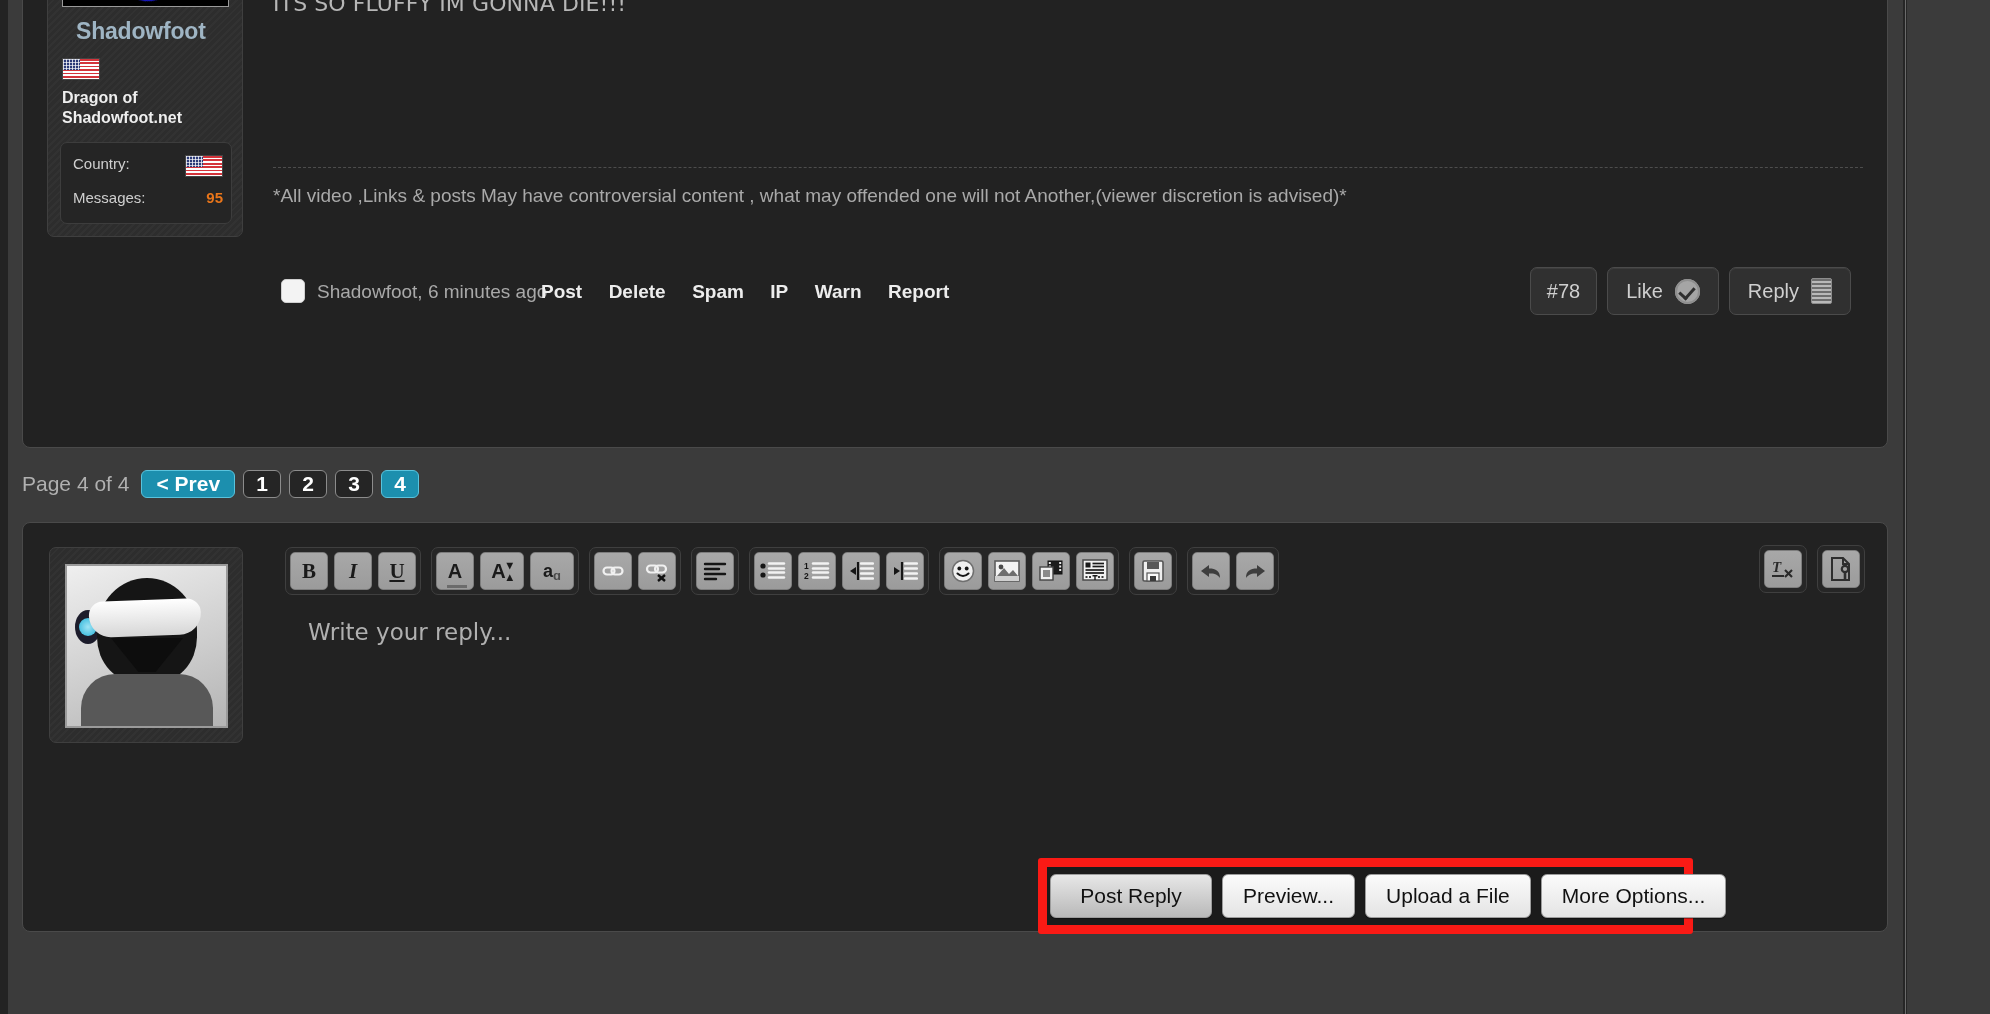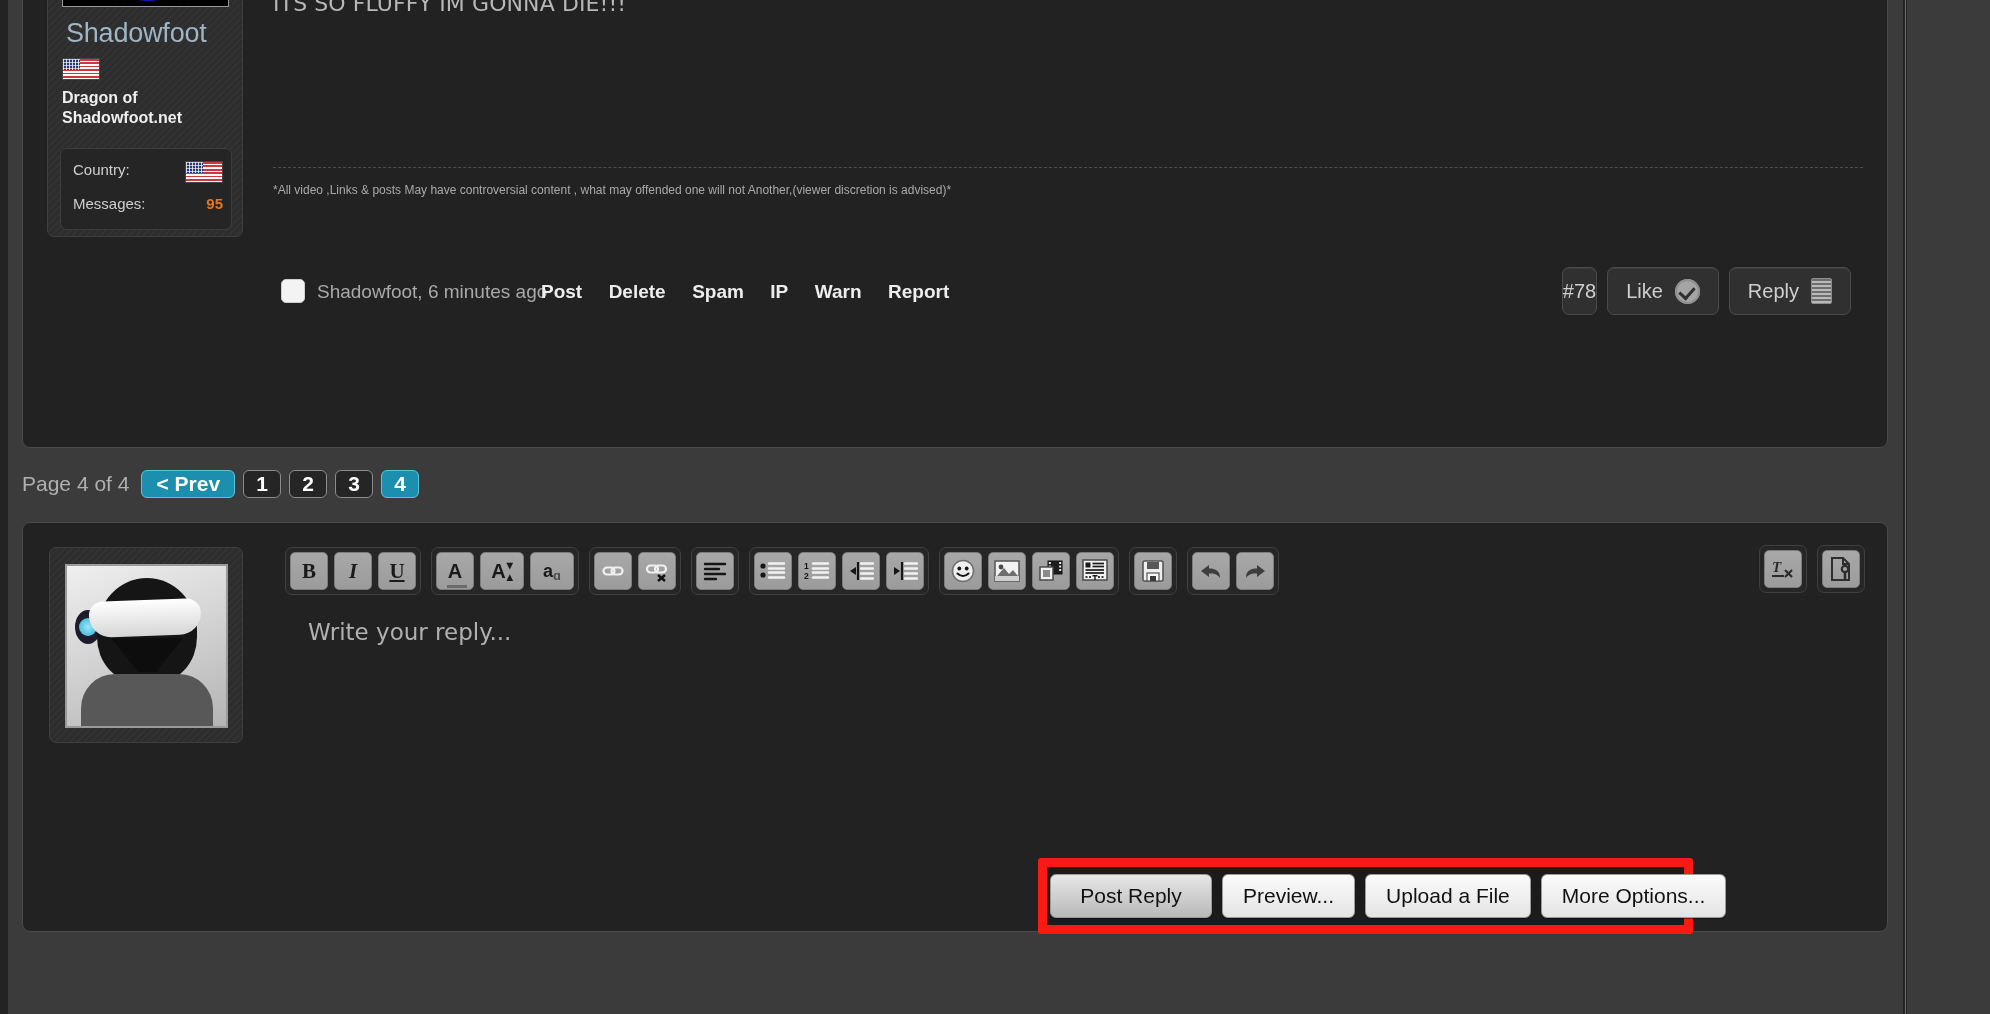--- a/index.html
+++ b/index.html
@@ -40,39 +40,39 @@
     background:#000;border:1px solid #9a9a9a;overflow:hidden;
   }
   .banner-swirl{
     position:absolute;left:58px;top:3px;width:72px;height:52px;
     border:7px solid #1a1acb;border-radius:50%;
     border-right-color:transparent;border-top-color:transparent;
     transform:rotate(-32deg);
     filter:blur(.6px);
   }
   .username{
-    position:absolute;left:18px;top:28px;
-    color:#9fb5c4;font-size:27px;font-weight:normal;letter-spacing:-.2px;
+    position:absolute;left:28px;top:28px;
+    color:#9fb5c4;font-size:23px;font-weight:bold;letter-spacing:-.2px;
   }
   .flag{
     display:inline-block;width:38px;height:22px;position:relative;
     border:1px solid #444;vertical-align:middle;overflow:hidden;background:#fff;
   }
   .flag .stripes{position:absolute;inset:0;
     background:repeating-linear-gradient(to bottom,#d4343b 0 1.7px,#ffffff 1.7px 3.4px);}
   .flag .canton{position:absolute;left:0;top:0;width:17px;height:11px;background:#2b3a77;
     background-image:repeating-linear-gradient(to right,rgba(255,255,255,.75) 0 1px,transparent 1px 3px),
                      repeating-linear-gradient(to bottom,rgba(255,255,255,.65) 0 1px,transparent 1px 3px);}
   .flag-main{position:absolute;left:14px;top:68px;}
   .usertitle{
     position:absolute;left:14px;top:98px;width:170px;
     color:#efefef;font-size:16px;font-weight:bold;line-height:1.28;
   }
   .statbox{
-    position:absolute;left:12px;top:158px;width:172px;height:82px;
+    position:absolute;left:12px;top:152px;width:172px;height:82px;
     background:#252525;border:1px solid #3d3d3d;border-radius:7px;
   }
   .statrow{position:absolute;left:12px;width:150px;font-size:15px;color:#cfcfcf;}
   .statrow.r1{top:12px;}
   .statrow.r2{top:46px;text-align:right;}
   .statlabel{float:left;}
   .statval{float:right;color:#e8751a;font-weight:bold;}
   .statflag{float:right;}
 
   .post-body{
@@ -86,40 +86,40 @@
   .sig-divider{
     position:absolute;left:250px;top:228px;width:1590px;height:0;
     border-top:1px dashed #4d4d4d;
   }
   .sig{
     position:absolute;left:250px;top:240px;width:1600px;
   }
   .sig-head{font-size:19px;font-weight:bold;color:#a8a8a8;letter-spacing:.4px;}
   .sig-head b{color:#f0f0f0;}
   .sig-text{
-    margin-top:4px;font-size:12px;color:#a9a9a9;line-height:1.32;
+    margin-top:4px;font-size:19px;color:#a9a9a9;line-height:1.32;
   }
 
   .post-footer{position:absolute;left:250px;top:330px;right:36px;height:50px;}
   .pf-check{
     position:absolute;left:8px;top:10px;width:24px;height:24px;
     background:#f3f3f3;border-radius:5px;border:1px solid #cfcfcf;
   }
   .pf-meta{position:absolute;left:44px;top:12px;font-size:19px;color:#a9a9a9;}
   .pf-links{position:absolute;left:268px;top:12px;}
   .pf-links a{
     color:#ededed;font-size:19px;font-weight:bold;text-decoration:none;margin-right:22px;
   }
   .pf-right{position:absolute;right:0;top:-2px;display:flex;gap:10px;align-items:center;}
   .btn-dark{
     background:#303030;border:1px solid #4b4b4b;border-radius:7px;
     color:#cfcfcf;font-size:20px;height:48px;display:flex;align-items:center;gap:12px;
     padding:0 18px;box-shadow:inset 0 1px 0 rgba(255,255,255,.06);
   }
-  .btn-dark.num{padding:0 0;}
+  .btn-dark.num{padding:0 16px;}
   .ico-check{
     width:25px;height:25px;border-radius:50%;background:#a5a5a5;position:relative;
     box-shadow:inset 0 0 0 2px #8f8f8f;
   }
   .ico-check:after{
     content:"";position:absolute;left:7px;top:5px;width:7px;height:12px;
     border:solid #2f2f2f;border-width:0 3px 3px 0;transform:rotate(42deg);
   }
   .ico-doc{
     width:21px;height:26px;background:#b9b9b9;border:1px solid #8d8d8d;border-radius:2px;

